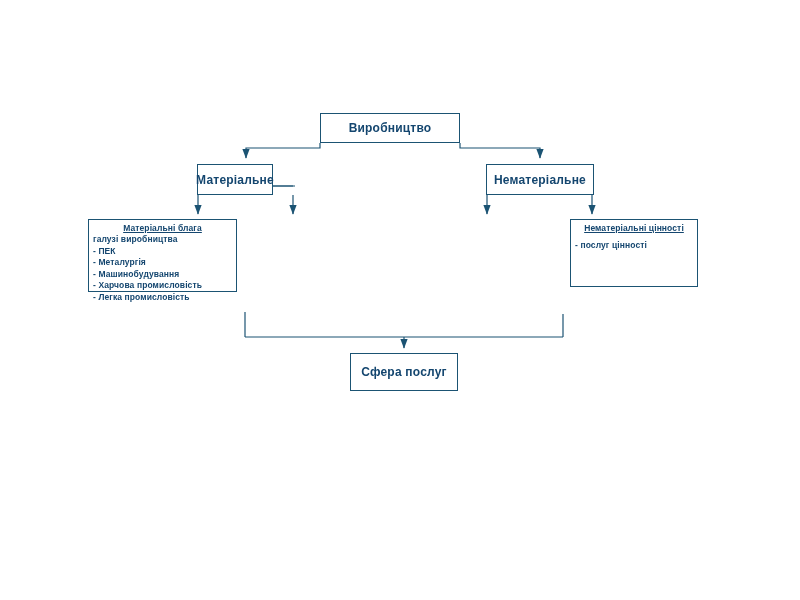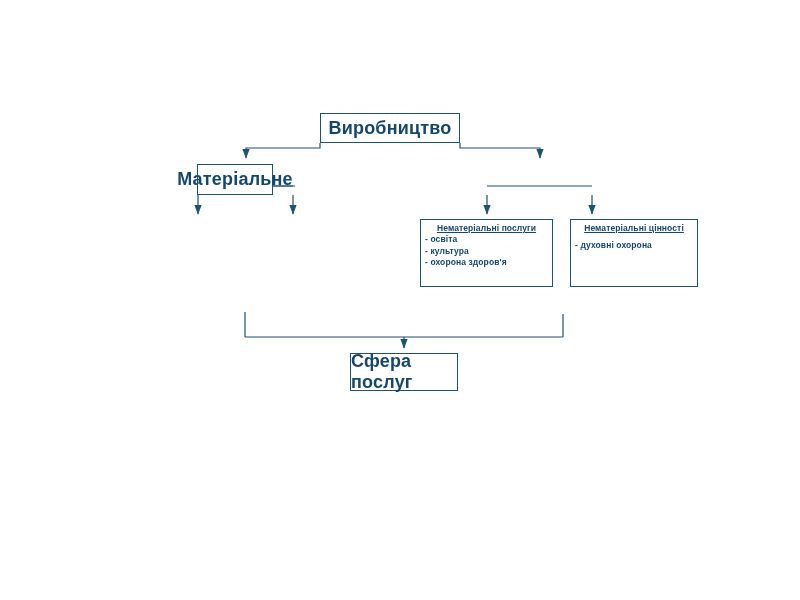--- a/index.html
+++ b/index.html
@@ -32,21 +32,21 @@
     border: 1px solid #1b5373;
     background: #ffffff;
     color: #14466f;
   }
   .node-center {
     display: flex;
     align-items: center;
     justify-content: center;
   }
   .node-center .node-title {
-    font-size: 18px;
+    font-size: 12px;
     font-weight: bold;
     letter-spacing: .2px;
   }
   .node-list {
     padding: 3px 4px 2px 4px;
   }
   .node-list .node-title {
     display: block;
     text-align: center;
     font-size: 8.5px;
@@ -115,33 +115,39 @@
   </svg>
 
   <div class="node node-center" id="node-root">
     <span class="node-title">Виробництво</span>
   </div>
 
   <div class="node node-center" id="node-material">
     <span class="node-title">Матеріальне</span>
   </div>
 
+  <div class="node node-center" id="node-nonmaterial">
+    <span class="node-title">Нематеріальне</span>
+  </div>
+
+  <div class="node node-list" id="node-mat-goods">
+    <span class="node-title">Матеріальні блага</span>
+    <span class="node-line">галузі виробництва</span>
+    <span class="node-line">- ПЕК</span>
+    <span class="node-line">- Металургія</span>
+    <span class="node-line">- Машинобудування</span>
+    <span class="node-line">- Харчова промисловість</span>
+    <span class="node-line">- Легка промисловість</span>
+  </div>
 
 
-
-  <div class="node node-list" id="node-nonmat-serv">
-    <span class="node-title">Нематеріальні послуги</span>
-    <span class="node-line">- освіта</span>
-    <span class="node-line">- культура</span>
-    <span class="node-line">- охорона здоров'я</span>
-  </div>
 
   <div class="node node-list" id="node-nonmat-val">
     <span class="node-title">Нематеріальні цінності</span>
     <span class="node-line spacer"></span>
-    <span class="node-line">- духовні охорона</span>
+    <span class="node-line">- послуг цінності</span>
   </div>
 
   <div class="node node-center" id="node-services">
     <span class="node-title">Сфера послуг</span>
   </div>
 
 </div>
 
 </body></html>

